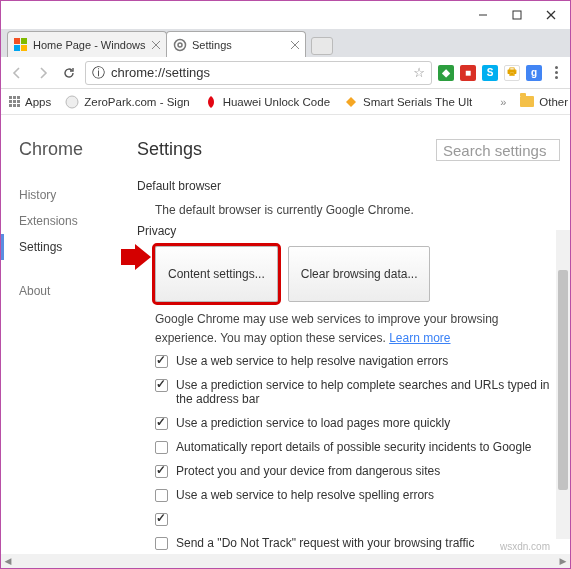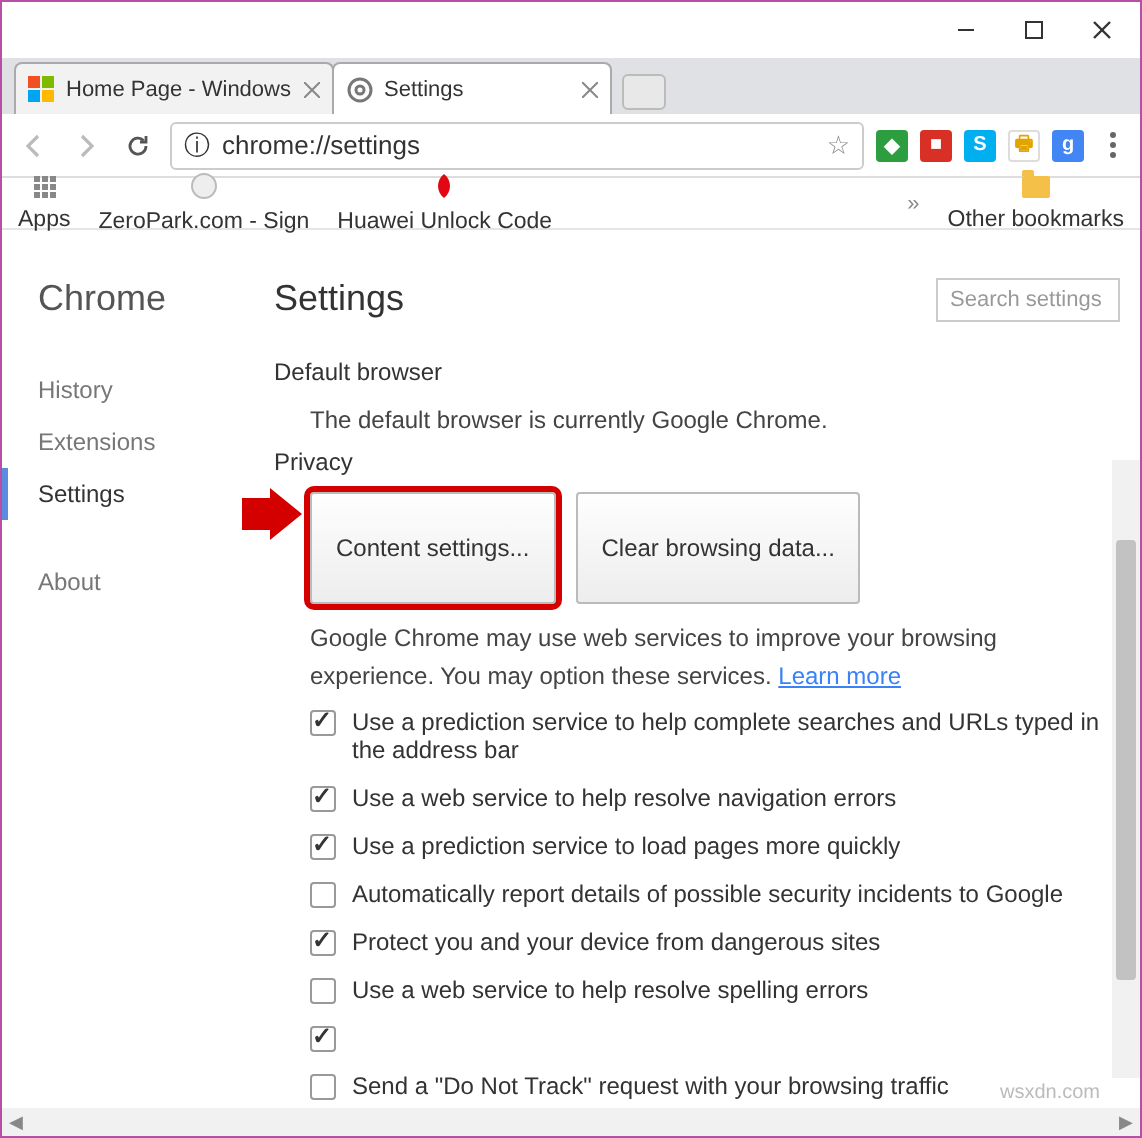--- a/index.html
+++ b/index.html
@@ -18,38 +18,38 @@
   .navbtn { width: 20px; height: 20px; display: flex; align-items: center; justify-content: center; color: #666; }
   .navbtn.disabled { color: #bbb; }
   .omnibox { flex: 1; height: 24px; border: 1px solid #ccc; border-radius: 3px; display: flex; align-items: center; padding: 0 6px; gap: 6px; font-size: 13px; color: #333; }
   .omnibox .url { flex: 1; }
   .star { color: #888; }
   .ext-icons { display: flex; gap: 6px; align-items: center; }
   .ext { width: 16px; height: 16px; border-radius: 2px; display: flex; align-items: center; justify-content: center; font-size: 10px; font-weight: bold; color: #fff; }
   .menu-dots { width: 16px; display: flex; flex-direction: column; gap: 2px; align-items: center; }
   .menu-dots span { width: 3px; height: 3px; background: #666; border-radius: 50%; }
   .bookmarks { height: 26px; display: flex; align-items: center; padding: 0 8px; gap: 14px; border-bottom: 1px solid #e5e5e5; font-size: 11.5px; color: #333; }
-  .bm { display: flex; align-items: center; gap: 5px; white-space: nowrap; flex-direction: column; }
+  .bm { display: flex; align-items: center; gap: 5px; white-space: nowrap; }
   .bm .fav { width: 14px; height: 14px; }
   .apps-ico { display: grid; grid-template-columns: repeat(3,3px); gap: 1px; }
   .apps-ico span { width: 3px; height: 3px; background: #888; }
   .bm-spacer { flex: 1; }
   .chev { color: #888; font-size: 11px; }
   .folder { width: 14px; height: 11px; background: #f4c048; border-radius: 1px; position: relative; }
   .folder::before { content:""; position:absolute; top:-3px; left:0; width:6px; height:3px; background:#f4c048; border-radius:1px 1px 0 0;}
   .content { display: flex; height: calc(100% - 28px - 28px - 32px - 26px - 14px); }
   .sidebar { width: 120px; padding: 24px 0 0 18px; color: #555; }
   .sidebar h1 { font-size: 18px; font-weight: 400; color: #555; margin-bottom: 22px; }
   .side-item { font-size: 12px; color: #777; padding: 6px 0; cursor: default; }
   .side-item.active { color: #333; border-left: 3px solid #5a8de0; margin-left: -18px; padding-left: 15px; }
   .side-gap { height: 18px; }
   .main { flex: 1; padding: 24px 10px 0 16px; color: #333; overflow: hidden; position: relative; }
   .main-header { display: flex; justify-content: space-between; align-items: flex-start; margin-bottom: 18px; }
   .main-header h1 { font-size: 18px; font-weight: 400; color: #333; }
-  .search-box { border: 1px solid #ccc; height: 22px; width: 92px; font-size: 11px; color: #999; padding: 0 6px; display: flex; align-items: center; text-align: center; }
+  .search-box { border: 1px solid #ccc; height: 22px; width: 124px; font-size: 15px; color: #999; padding: 0 6px; display: flex; align-items: center; text-align: center; }
   .section-h { font-size: 12px; font-weight: 400; color: #333; margin: 10px 0 8px; }
   .indent { padding-left: 18px; font-size: 12px; color: #444; line-height: 1.6; }
   .btn-row { display: flex; gap: 10px; margin: 6px 0 8px 18px; align-items: center; position: relative; }
   .btn { border: 1px solid #bbb; background: linear-gradient(#fefefe,#ededed); padding: 20px 12px; font-size: 12px; color: #333; border-radius: 2px; }
   .btn.hl { outline: 3px solid #d40000; outline-offset: 0; }
   .arrow-callout { position: absolute; left: -40px; top: -2px; }
   .link { color: #3b82f6; text-decoration: underline; cursor: pointer; }
   .chk-row { display: flex; align-items: flex-start; gap: 8px; padding: 5px 0 5px 18px; font-size: 12px; color: #333; }
   .chk { width: 13px; height: 13px; border: 1px solid #999; border-radius: 2px; flex-shrink: 0; position: relative; margin-top: 1px; background: #fff; }
   .chk.on::after { content: "✓"; position: absolute; top: -3px; left: 0; font-size: 12px; color: #333; font-weight: bold; }
@@ -167,20 +167,26 @@
         <circle cx="7" cy="7" r="6" fill="#eee" stroke="#bbb"></circle>
       </svg>
     <span>ZeroPark.com - Sign</span>
   </div>
   <div class="bm">
     <svg class="fav" viewBox="0 0 14 14">
         <path d="M7 1 C3 4 3 10 7 13 C11 10 11 4 7 1" fill="#e30613"></path>
       </svg>
     <span>Huawei Unlock Code</span>
   </div>
+  <div class="bm">
+    <svg class="fav" viewBox="0 0 14 14">
+        <path d="M2 7 L7 2 L12 7 L7 12 Z" fill="#f5a623"></path>
+      </svg>
+    <span>Smart Serials The Ult</span>
+  </div>
   <div class="bm-spacer"></div>
   <span class="chev">»</span>
   <div class="bm">
     <div class="folder"></div>
     <span>Other bookmarks</span>
   </div>
 </div>
 
 <div class="content">
   <div class="sidebar">
@@ -211,25 +217,25 @@
       <button class="btn">Clear browsing data...</button>
     </div>
 
     <div class="indent">
       <span>Google Chrome may use web services to improve your browsing experience. You may option these services. </span><span class="link">Learn more</span>
     </div>
 
     <div id="priv-opts">
         <div class="chk-row">
           <div class="chk on"></div>
+          <div>Use a web service to help resolve navigation errors</div>
+        </div>
+        <div class="chk-row">
+          <div class="chk on"></div>
           <div>Use a prediction service to help complete searches and URLs typed in the address bar</div>
-        </div>
-        <div class="chk-row">
-          <div class="chk on"></div>
-          <div>Use a web service to help resolve navigation errors</div>
         </div>
         <div class="chk-row">
           <div class="chk on"></div>
           <div>Use a prediction service to load pages more quickly</div>
         </div>
         <div class="chk-row">
           <div class="chk"></div>
           <div>Automatically report details of possible security incidents to Google</div>
         </div>
         <div class="chk-row">

